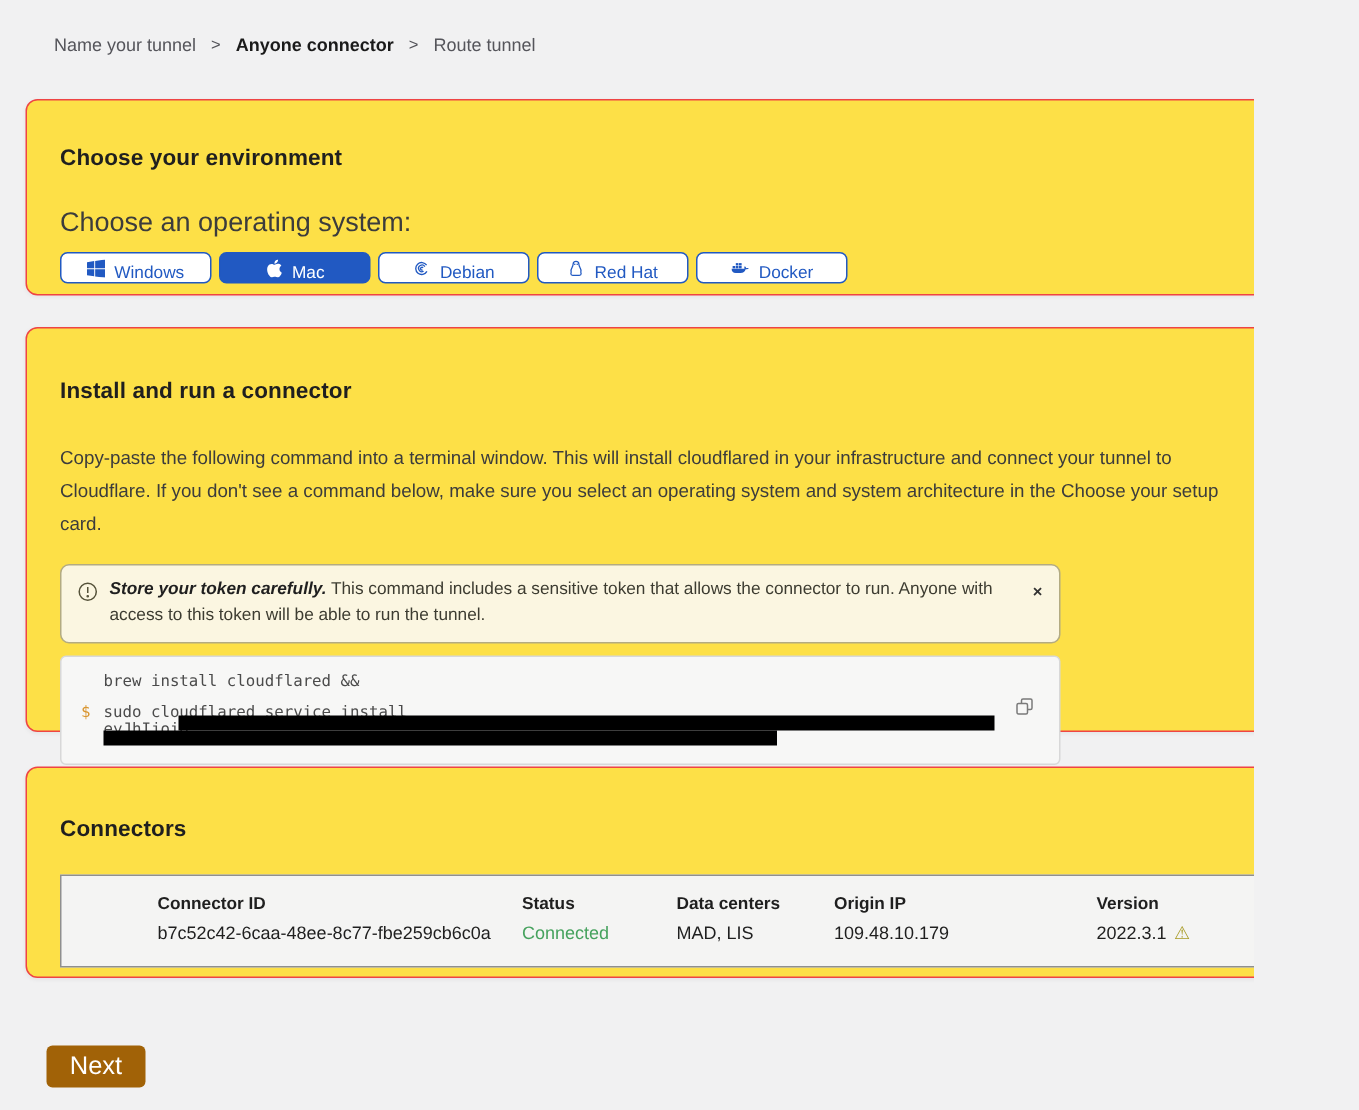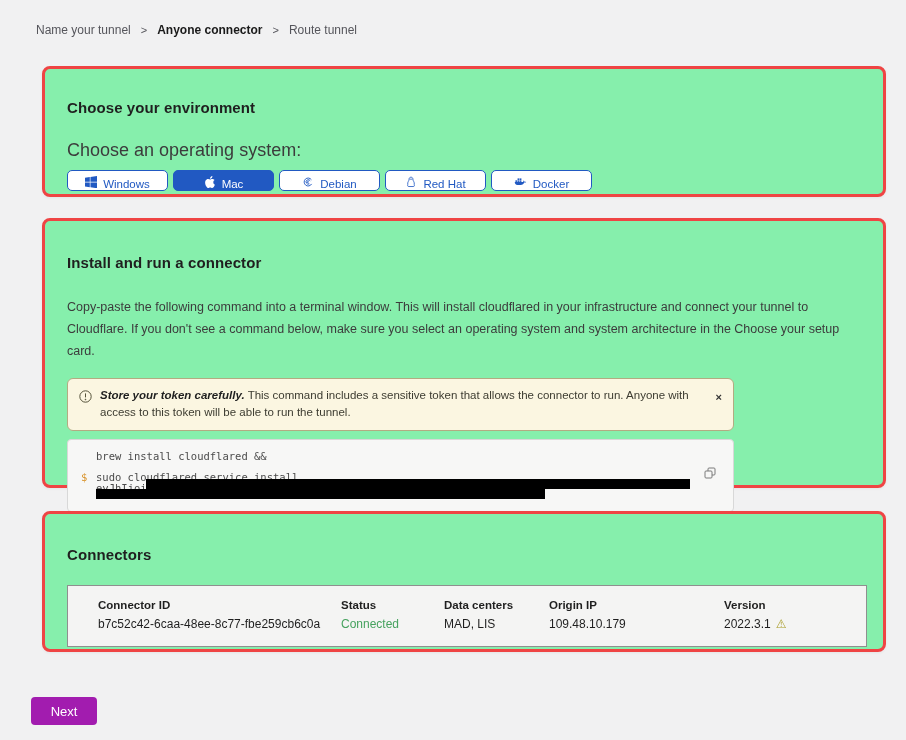--- a/index.html
+++ b/index.html
@@ -1,29 +1,29 @@
 <!DOCTYPE html>
 <html><head>
 <meta charset="utf-8">
 <style>
   * { margin:0; padding:0; box-sizing:border-box; }
   html,body { background:#f1f1f2; }
   body { font-family:"Liberation Sans", sans-serif; }
-  .page { position:relative; width:906px; height:740px; background:#f1f1f2; overflow:hidden; }
+  .page { position:relative; width:836px; height:740px; background:#f1f1f2; overflow:hidden; }
 
   
   .breadcrumb { position:absolute; top:23px; left:36px; display:flex; align-items:center; gap:10px;
                 font-size:12px; color:#55555b; }
   .crumb { color:#55555b; }
   .crumb.active { font-weight:700; color:#1a1a1a; }
   .crumb-sep { color:#55555b; font-size:11px; }
 
   
-  .card { position:absolute; left:42px; width:844px; background:#86efac;
-          border:3px solid #ef4444; border-radius:8px; box-shadow:0 1px 3px rgba(0,0,0,.05); }
+  .card { position:absolute; left:17px; width:844px; background:#fde047;
+          border:1px solid #ef4444; border-radius:8px; box-shadow:0 1px 3px rgba(0,0,0,.05); }
   .card h2 { font-size:15px; font-weight:700; color:#1f1f1f; letter-spacing:.1px; }
 
   
   #card-environment { top:66px; height:131px; padding:30px 22px 0; }
   .os-label { margin-top:24px; font-size:18px; color:#3c3c3c; }
   .os-row { margin-top:9px; display:flex; gap:5px; }
   .os-btn { width:101px; height:21px; display:flex; align-items:flex-end; justify-content:center; gap:6px;
             border:1px solid #2159c2; border-radius:5px; background:#fff; color:#2159c2;
             font-size:11.5px; cursor:pointer; font-family:inherit; }
   .os-btn.selected { background:#2159c2; color:#fff; }
@@ -48,30 +48,30 @@
   .code-prompt { position:absolute; left:13px; top:31px; color:#d9952f; }
   .code-line2 { position:absolute; left:28px; top:31px; white-space:pre; }
   .code-line3 { position:absolute; left:28px; top:42px; white-space:pre; }
   .redact-1 { position:absolute; left:78px; top:39px; width:544px; height:10px; background:#000; }
   .redact-2 { position:absolute; left:28px; top:49px; width:449px; height:10px; background:#000; }
   .copy-btn { position:absolute; right:17px; top:27px; background:transparent; border:none; cursor:pointer; }
 
   
   #card-connectors { top:511px; height:141px; padding:32px 22px 0; }
   .conn-box { margin-top:22px; width:800px; height:62px; background:#f4f4f3; border:1px solid #8f8f8f;
-              padding:13px 0 0 30px; }
+              padding:13px 0 0 64px; }
   .conn-grid { display:grid; grid-template-columns:243px 103px 105px 175px 1fr; row-gap:6px; }
   .conn-h { font-size:11.5px; font-weight:700; color:#1f1f1f; }
   .conn-v { font-size:12px; color:#1f1f1f; }
   .status-connected { color:#46a25e; }
   .ver-warn { color:#a79a23; font-size:12px; margin-left:5px; }
 
   
-  .next-btn { position:absolute; left:31px; top:697px; width:66px; height:28px; background:#a21caf;
-              color:#fff; border:none; border-radius:4px; font-size:13px; font-family:inherit; cursor:pointer; }
+  .next-btn { position:absolute; left:31px; top:697px; width:66px; height:28px; background:#a16207;
+              color:#fff; border:none; border-radius:4px; font-size:17px; font-family:inherit; cursor:pointer; }
 </style>
 </head>
 <body>
 
 <div class="page">
 
   <nav class="breadcrumb">
     <span class="crumb">Name your tunnel</span>
     <span class="crumb-sep">&gt;</span>
     <span class="crumb active">Anyone connector</span>

